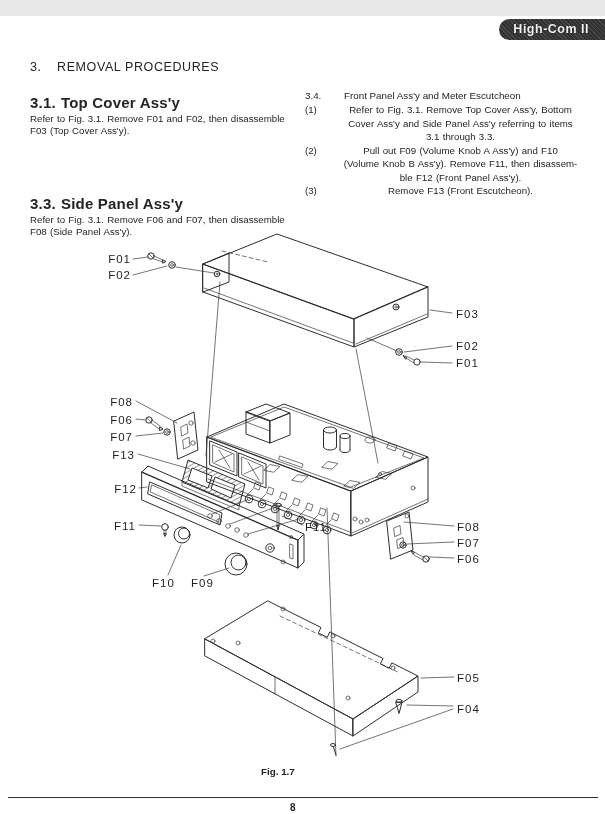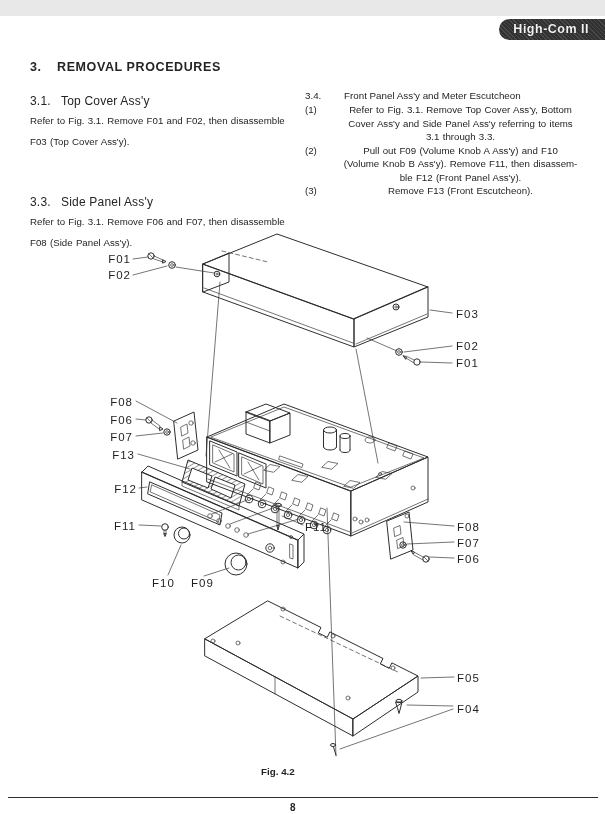--- a/index.html
+++ b/index.html
@@ -9,26 +9,26 @@
     margin:16px auto;
   }
   .badge{
     position:absolute;top:3px;right:0;height:21px;line-height:21px;
     padding:0 16px 0 14px;border-radius:11px 0 0 11px;
     background:#3a3a3a;
     background-image:repeating-linear-gradient(45deg,rgba(255,255,255,.08) 0 1px,rgba(0,0,0,.15) 1px 3px);
     color:#f2f2f2;font-size:12.5px;font-weight:bold;letter-spacing:.5px;
     text-shadow:0 0 1px #000;
   }
-  .main-heading{position:absolute;left:30px;top:44px;font-size:12.5px;font-weight:bold;letter-spacing:.6px;}
+  .main-heading{position:absolute;left:30px;top:44px;font-size:12.5px;font-weight:normal;letter-spacing:.6px;}
   .main-heading .num{display:inline-block;width:27px;}
   .sec{position:absolute;left:30px;width:276px;}
-  .sec h4{margin:0 0 2px 0;font-size:12px;font-weight:normal;letter-spacing:.2px;}
+  .sec h4{margin:0 0 2px 0;font-size:15px;font-weight:bold;letter-spacing:.2px;}
   .sec h4 .num{display:inline-block;width:31px;}
-  .sec p{margin:0;font-size:9.7px;line-height:21px;white-space:pre-line;word-spacing:.6px;}
+  .sec p{margin:0;font-size:9.7px;line-height:12px;white-space:pre-line;word-spacing:.6px;}
   .sec34{position:absolute;left:305px;top:74px;width:288px;}
   .sec34 h4{margin:0 0 2px 0;font-size:9.8px;font-weight:normal;}
   .sec34 h4 .num{display:inline-block;width:39px;}
   .item{display:flex;font-size:9.7px;line-height:13.5px;}
   .item .mk{flex:0 0 23px;}
   .item .tx{flex:1;white-space:pre-line;word-spacing:.6px;text-align:center;}
   .fig-caption{position:absolute;left:261px;top:750px;font-size:9.8px;font-weight:bold;}
   .page-number{position:absolute;left:290px;top:786px;font-size:10px;font-weight:bold;}
   .bottom-rule{position:absolute;left:8px;top:781px;width:590px;height:1px;background:#2f2f2f;}
   svg.diagram{position:absolute;left:0;top:0;}
@@ -330,17 +330,17 @@
       <text class="callout" x="191" y="571">F09</text>
       <text class="callout" x="305" y="515">F11</text>
       <text class="callout" x="457" y="515">F08</text>
       <text class="callout" x="457" y="531">F07</text>
       <text class="callout" x="457" y="547">F06</text>
       <text class="callout" x="457" y="666">F05</text>
       <text class="callout" x="457" y="697">F04</text>
     </g>
   </svg>
 
-  <div class="fig-caption">Fig. 4.2</div>
+  <div class="fig-caption">Fig. 1.7</div>
   <div class="page-number">8</div>
   <div class="bottom-rule"></div>
 
 </div>
 
 </body></html>

